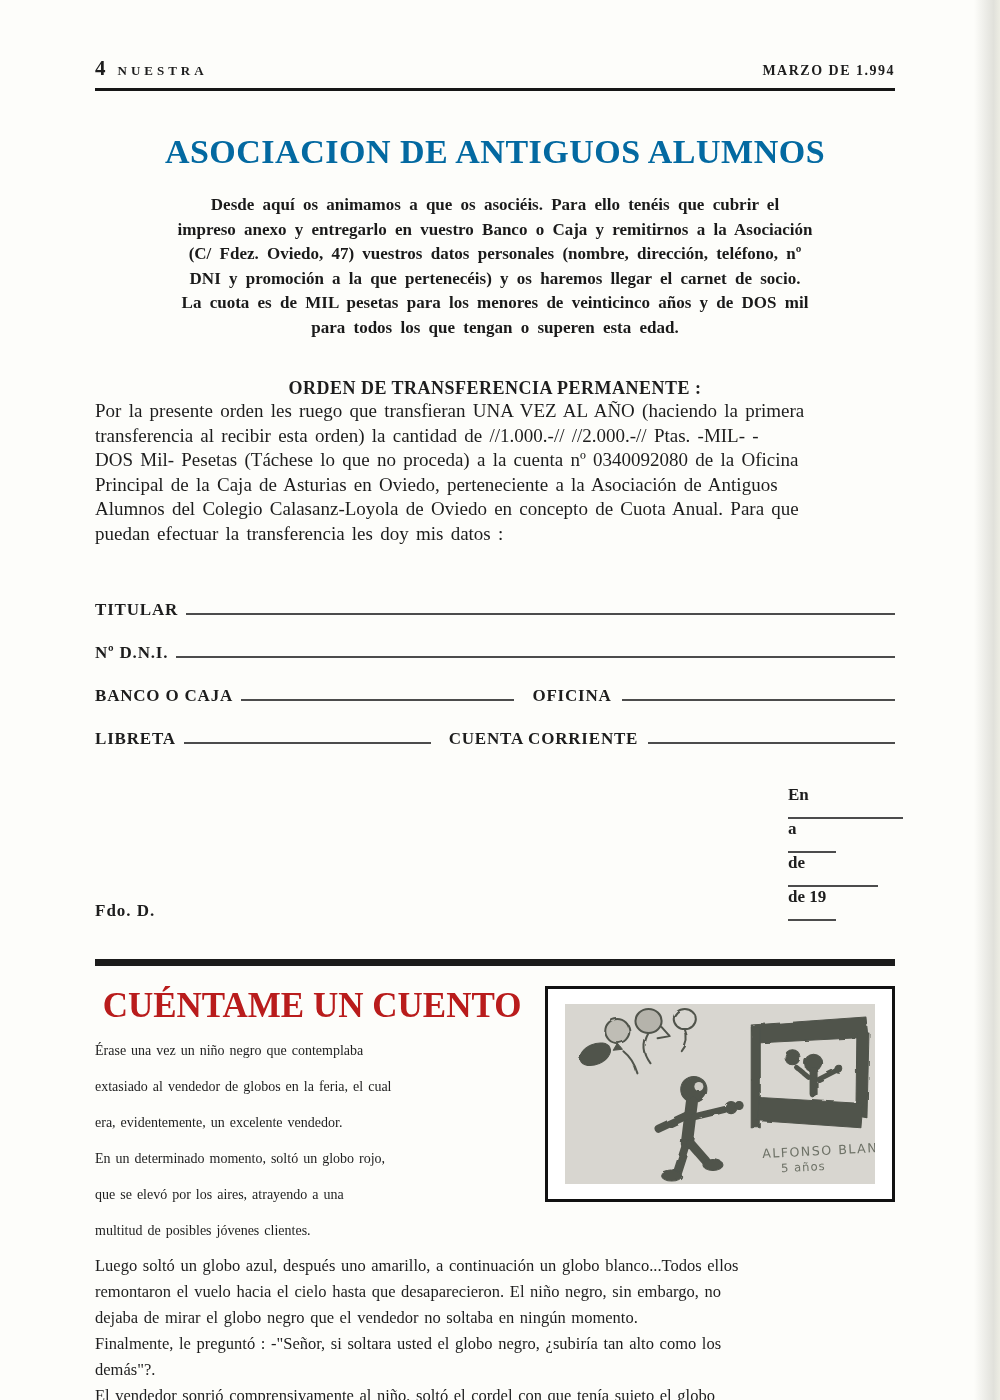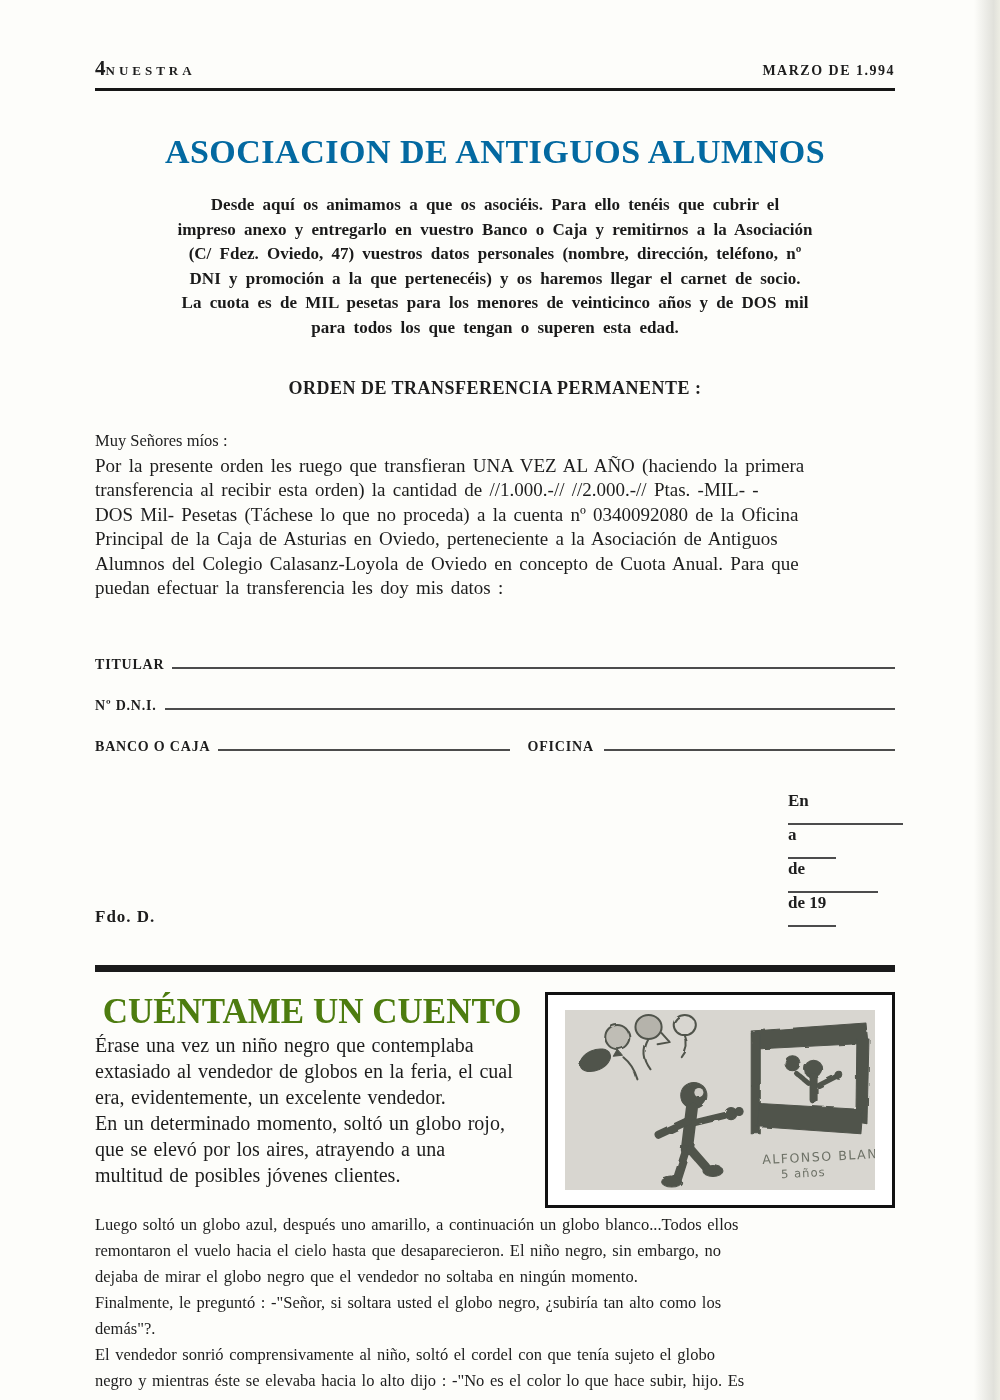--- a/index.html
+++ b/index.html
@@ -18,21 +18,21 @@
     pointer-events:none;
   }
   .content { padding:0 105px 0 95px; }
 
   
   .masthead {
     padding-top:56px;
     display:flex; align-items:baseline;
   }
   .page-num { font-size:21px; font-weight:bold; }
-  .pub-name { font-size:13px; font-weight:bold; letter-spacing:4px; margin-left:0; }
+  .pub-name { font-size:13px; font-weight:bold; letter-spacing:4px; margin-left:12px; }
   .issue-date { margin-left:auto; font-size:14px; font-weight:bold; letter-spacing:1.5px; }
   .masthead-rule { margin-top:7px; border-top:3px solid #161616; }
 
   
   .assoc-title {
     margin-top:42px;
     text-align:center;
     font-size:34px; font-weight:bold; letter-spacing:0.5px;
     color:#0369a1;
   }
@@ -47,21 +47,21 @@
   }
   .order-heading {
     margin-top:38px;
     text-align:center;
     font-size:18px; font-weight:bold; letter-spacing:0.5px;
   }
   .salutation { margin-top:30px; font-size:16.5px; line-height:24.5px; }
   .order-body { font-size:19px; line-height:24.5px; word-spacing:2.5px; }
 
   .bank-form { margin-top:54px; display:flex; flex-direction:column; gap:23px; }
-  .field-row { display:flex; align-items:baseline; font-size:14px; font-weight:bold; letter-spacing:0.8px; }
+  .field-row { display:flex; align-items:baseline; font-size:17px; font-weight:bold; letter-spacing:0.8px; }
   .rule { border-bottom:2px solid #4c4c4c; height:14px; }
   .rule.grow { flex:1; }
   .field-row .lbl { white-space:nowrap; }
   .field-row .lbl.second { margin-left:18px; margin-right:10px; }
   .field-row .lbl.first { margin-right:8px; }
 
   .closing { margin-top:50px; font-size:16.5px; line-height:25px; word-spacing:2px; }
 
   .sign-row { margin-top:36px; display:flex; align-items:flex-end; }
   .fdo { font-size:17px; font-weight:bold; letter-spacing:1px; }
@@ -73,23 +73,23 @@
   .section-divider {
     margin-top:38px;
     height:6px;
     border-top:2px solid #1b1b1b;
     border-bottom:5px solid #1b1b1b;
   }
 
   
   .story-top { margin-top:20px; display:flex; gap:16px; }
   .story-left { flex:1; min-width:0; }
-  .story-title { font-size:35px; font-weight:bold; text-align:center; color:#4d7c0f; }
+  .story-title { font-size:35px; font-weight:bold; text-align:center; color:#b91c1c; }
   .story-subtitle { margin-top:12px; text-align:center; font-size:20px; font-weight:bold; line-height:23px; }
-  .story-col-text { margin-top:0; font-size:20px; line-height:26px; word-spacing:1.5px; }
+  .story-col-text { margin-top:7px; font-size:14px; line-height:36px; word-spacing:1.5px; }
 
   .drawing-frame {
     flex:0 0 350px; height:216px;
     border:3px solid #111;
     background:#fff;
     padding:15px 17px;
   }
   .photo { width:100%; height:100%; background:#d8d6d0; position:relative; }
   .photo svg { display:block; width:100%; height:100%; }
 
@@ -112,41 +112,46 @@
 
     <div class="intro lines">Desde aquí os animamos a que os asociéis.  Para ello tenéis que cubrir el
 impreso anexo y entregarlo en vuestro Banco o Caja y remitirnos a la Asociación
 (C/ Fdez.  Oviedo, 47) vuestros datos personales (nombre, dirección, teléfono, nº
 DNI y promoción a la que pertenecéis) y os haremos llegar el carnet de socio.
 La cuota es de MIL pesetas para los menores de veinticinco años y de DOS mil
 para todos los que tengan o superen esta edad.</div>
 
     <h2 class="order-heading">ORDEN DE TRANSFERENCIA PERMANENTE :</h2>
 
-    <p class="salutation">Muy Señores míos :</p>
     <div class="order-body lines">Por la presente orden les ruego que transfieran UNA VEZ AL AÑO (haciendo la primera
 transferencia al recibir esta orden) la cantidad de //1.000.-//  //2.000.-// Ptas.  -MIL-  -
 DOS Mil- Pesetas (Táchese lo que no proceda) a la cuenta nº 0340092080 de la Oficina
 Principal de la Caja de Asturias en Oviedo, perteneciente a la Asociación de Antiguos
 Alumnos del Colegio Calasanz-Loyola de Oviedo en concepto de Cuota Anual.  Para que
 puedan efectuar la transferencia les doy mis datos :</div>
 
     <div class="bank-form">
       <div class="field-row">
         <span class="lbl first">TITULAR</span>
         <span class="rule grow"></span>
       </div>
       <div class="field-row">
         <span class="lbl first">Nº D.N.I.</span>
         <span class="rule grow"></span>
       </div>
       <div class="field-row">
         <span class="lbl first">BANCO O CAJA</span>
         <span class="rule grow"></span>
         <span class="lbl second">OFICINA</span>
+        <span class="rule grow"></span>
+      </div>
+      <div class="field-row">
+        <span class="lbl first">LIBRETA</span>
+        <span class="rule grow"></span>
+        <span class="lbl second">CUENTA CORRIENTE</span>
         <span class="rule grow"></span>
       </div>
     </div>
 
 
     <div class="sign-row">
       <span class="fdo">Fdo. D.</span>
       <span class="date-blanks">
         <span class="word">En</span>
         <span class="rule r-en"></span>

